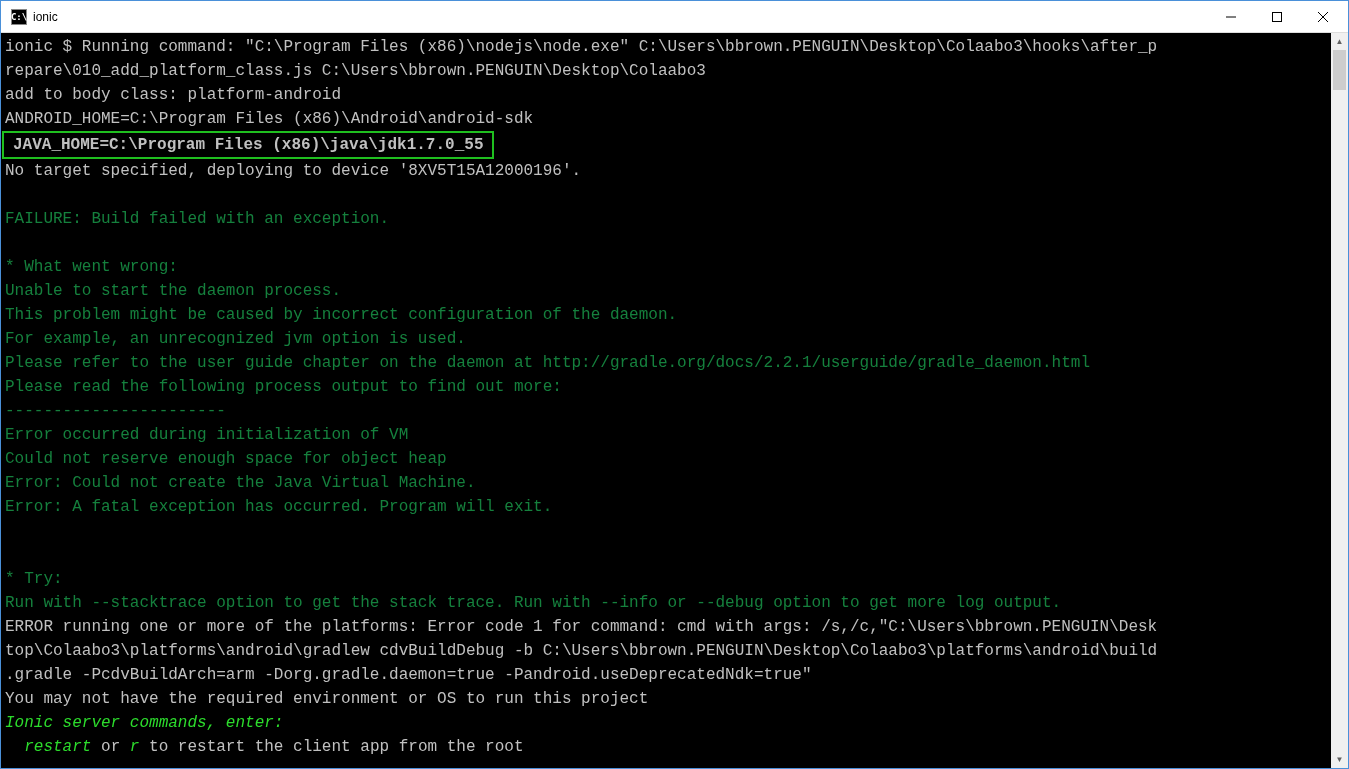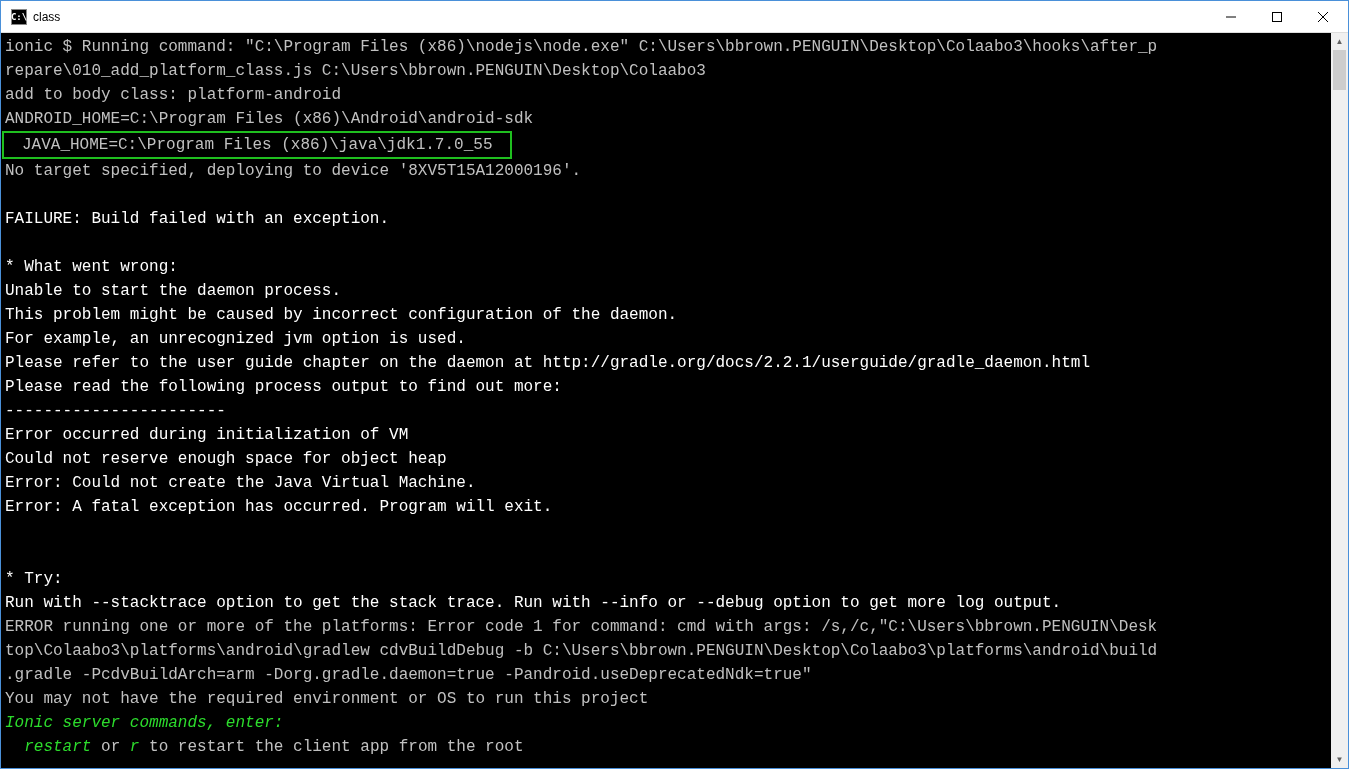--- a/index.html
+++ b/index.html
@@ -86,35 +86,36 @@
   }
   .scroll-thumb {
     position: absolute;
     top: 17px;
     left: 2px;
     width: 13px;
     height: 40px;
     background: #cdcdcd;
   }
   .gray { color: #c0c0c0; }
-  .red { color: #ffffff; }
+  .red { color: #15803d; }
   .green { color: #2cdc2c; font-style: italic; }
   .highlight {
     border: 2px solid #1fbf1f;
     display: inline-block;
-    padding: 0 18px;
+    padding: 0 9px;
     margin-left: -3px;
+    font-weight: bold;
   }
 </style>
 </head>
 <body>
 
 <div class="titlebar">
   <span class="titlebar-icon">C:\</span>
-  <span class="titlebar-title">class</span>
+  <span class="titlebar-title">ionic</span>
   <div class="window-controls">
     <div class="win-btn">
       <svg viewBox="0 0 10 10">
           <line x1="0" y1="5" x2="10" y2="5" stroke="#000" stroke-width="1"></line>
         </svg>
     </div>
     <div class="win-btn">
       <svg viewBox="0 0 10 10">
           <rect x="0.5" y="0.5" width="9" height="9" fill="none" stroke="#000" stroke-width="1"></rect>
         </svg>

